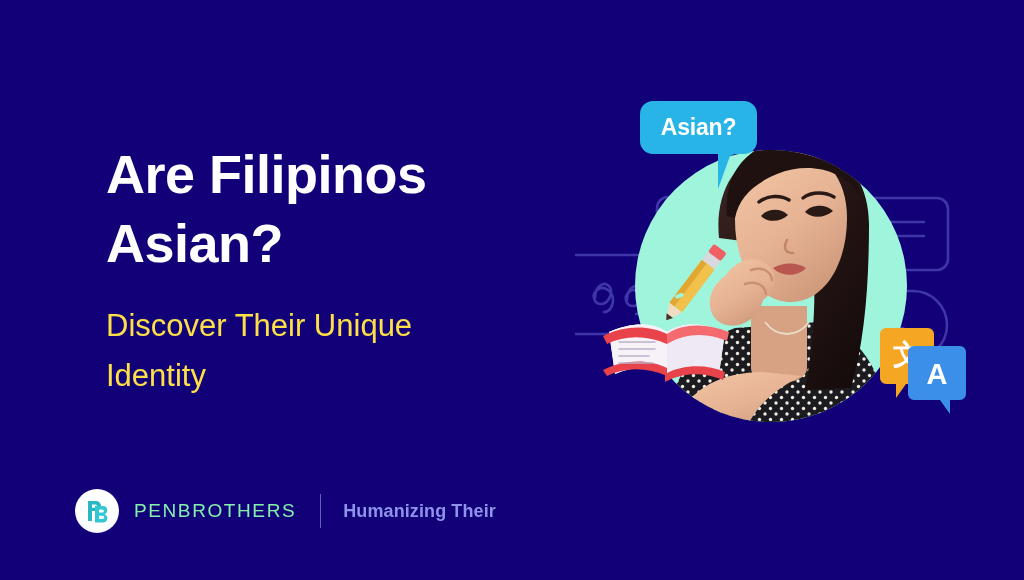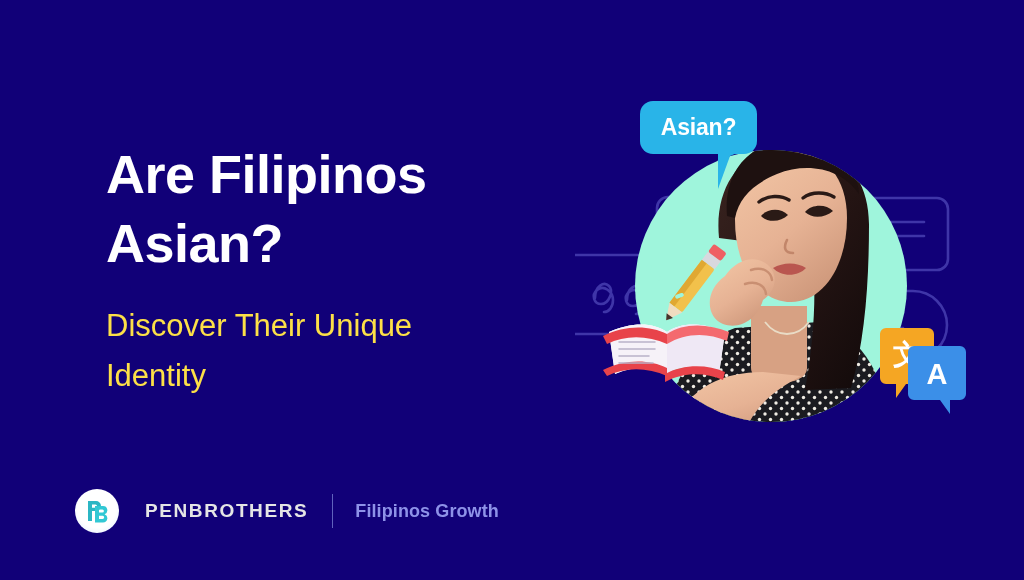--- a/index.html
+++ b/index.html
@@ -59,24 +59,24 @@
     width: 44px;
     height: 44px;
     border-radius: 50%;
     background: radial-gradient(circle at 50% 45%, #ffffff 58%, #eef6ff 78%, #dbe8fb 100%);
     display: flex;
     align-items: center;
     justify-content: center;
     flex: none;
   }
   .brand-name {
-    margin-left: 26px;
-    color: #e5e5e5;
+    margin-left: 15px;
+    color: #86efac;
     font-size: 19px;
-    font-weight: 700;
+    font-weight: 400;
     letter-spacing: 1.6px;
   }
   .brand-divider {
     width: 1px;
     height: 34px;
     margin: 0 22px 0 24px;
     background: #6f73c9;
     opacity: .85;
   }
   .brand-tagline {
@@ -265,16 +265,16 @@
 
   <div class="brand">
     <div class="brand-logo">
       <svg width="26" height="26" viewBox="0 0 26 26" xmlns="http://www.w3.org/2000/svg" aria-hidden="true">
         <path d="M4 3 h8 a5 5 0 0 1 0 10 h-4 v10 h-4 z M8 6.5 v3.2 h3.4 a1.6 1.6 0 0 0 0 -3.2 z" fill="#2bb6c4"></path>
         <path d="M11 8 h8 a4.3 4.3 0 0 1 1.6 8.3 a4.3 4.3 0 0 1 -1.6 8.3 h-8 z M15 11.4 v3 h3.4 a1.5 1.5 0 0 0 0 -3 z M15 17.8 v3.1 h3.6 a1.55 1.55 0 0 0 0 -3.1 z" fill="#31c8d4"></path>
       </svg>
     </div>
     <div class="brand-name">PENBROTHERS</div>
     <div class="brand-divider"></div>
-    <div class="brand-tagline">Filipinos Growth</div>
+    <div class="brand-tagline">Humanizing Their</div>
   </div>
 
 </div>
 
 </body></html>

